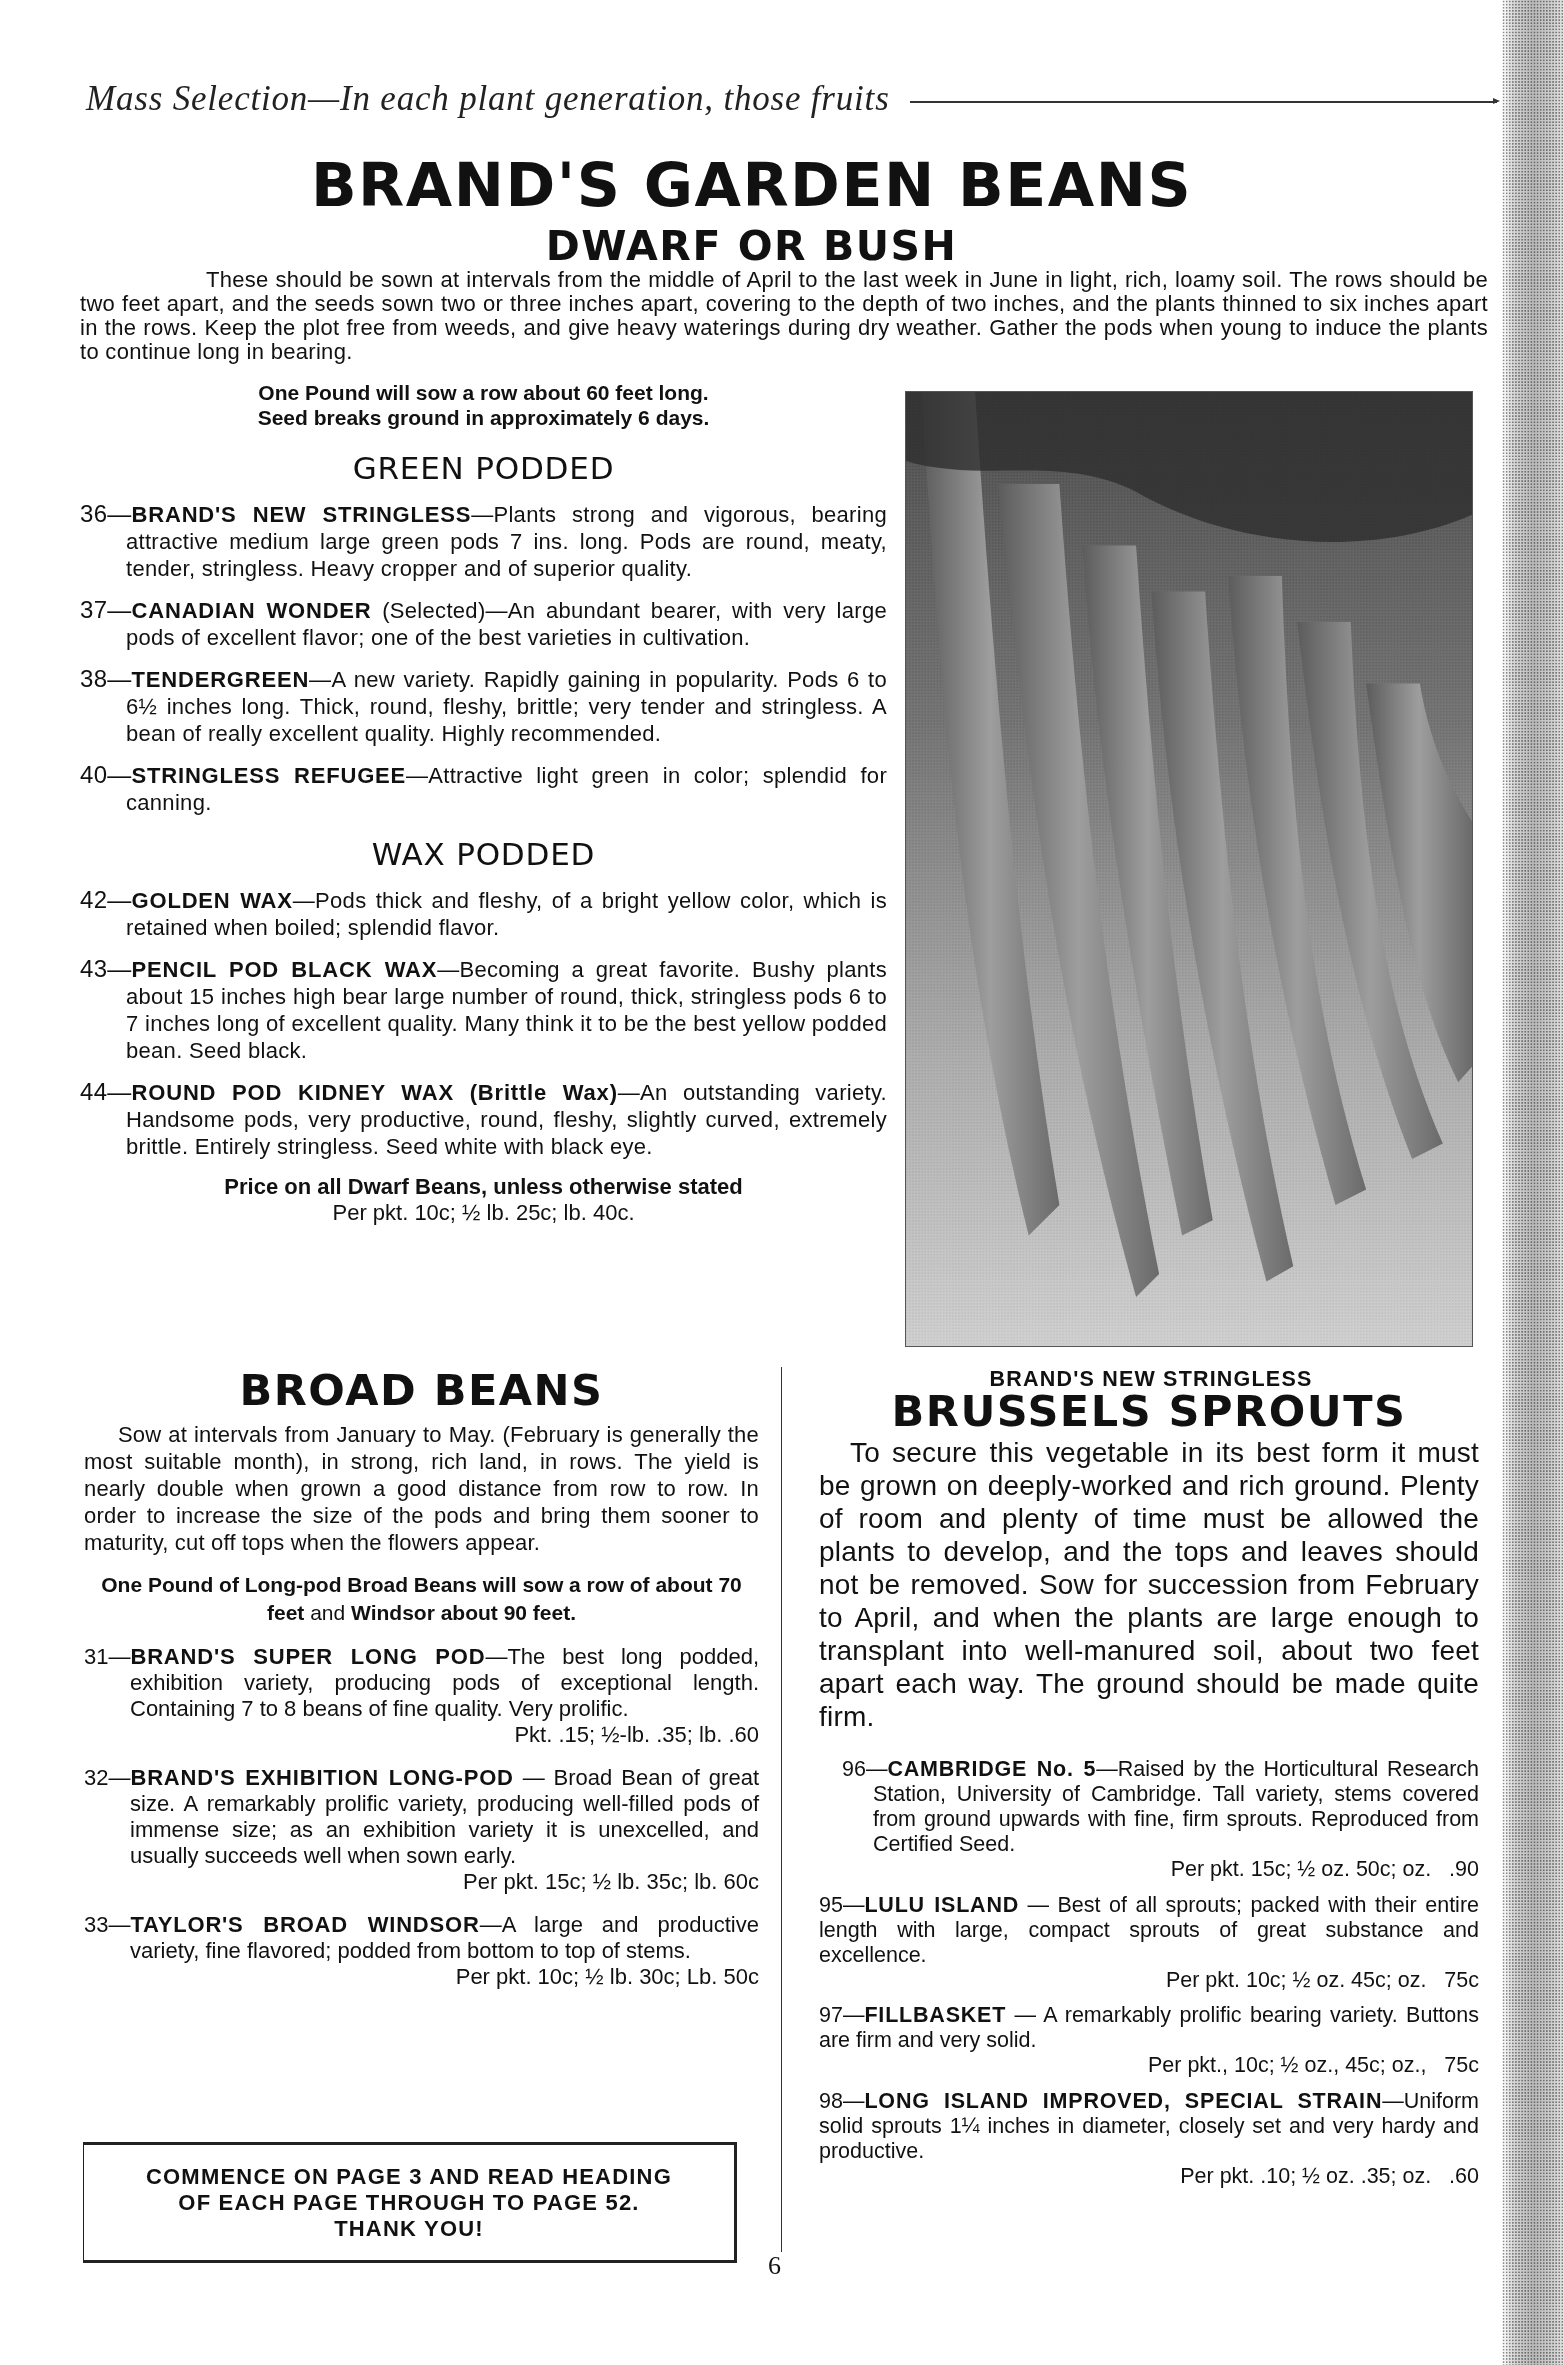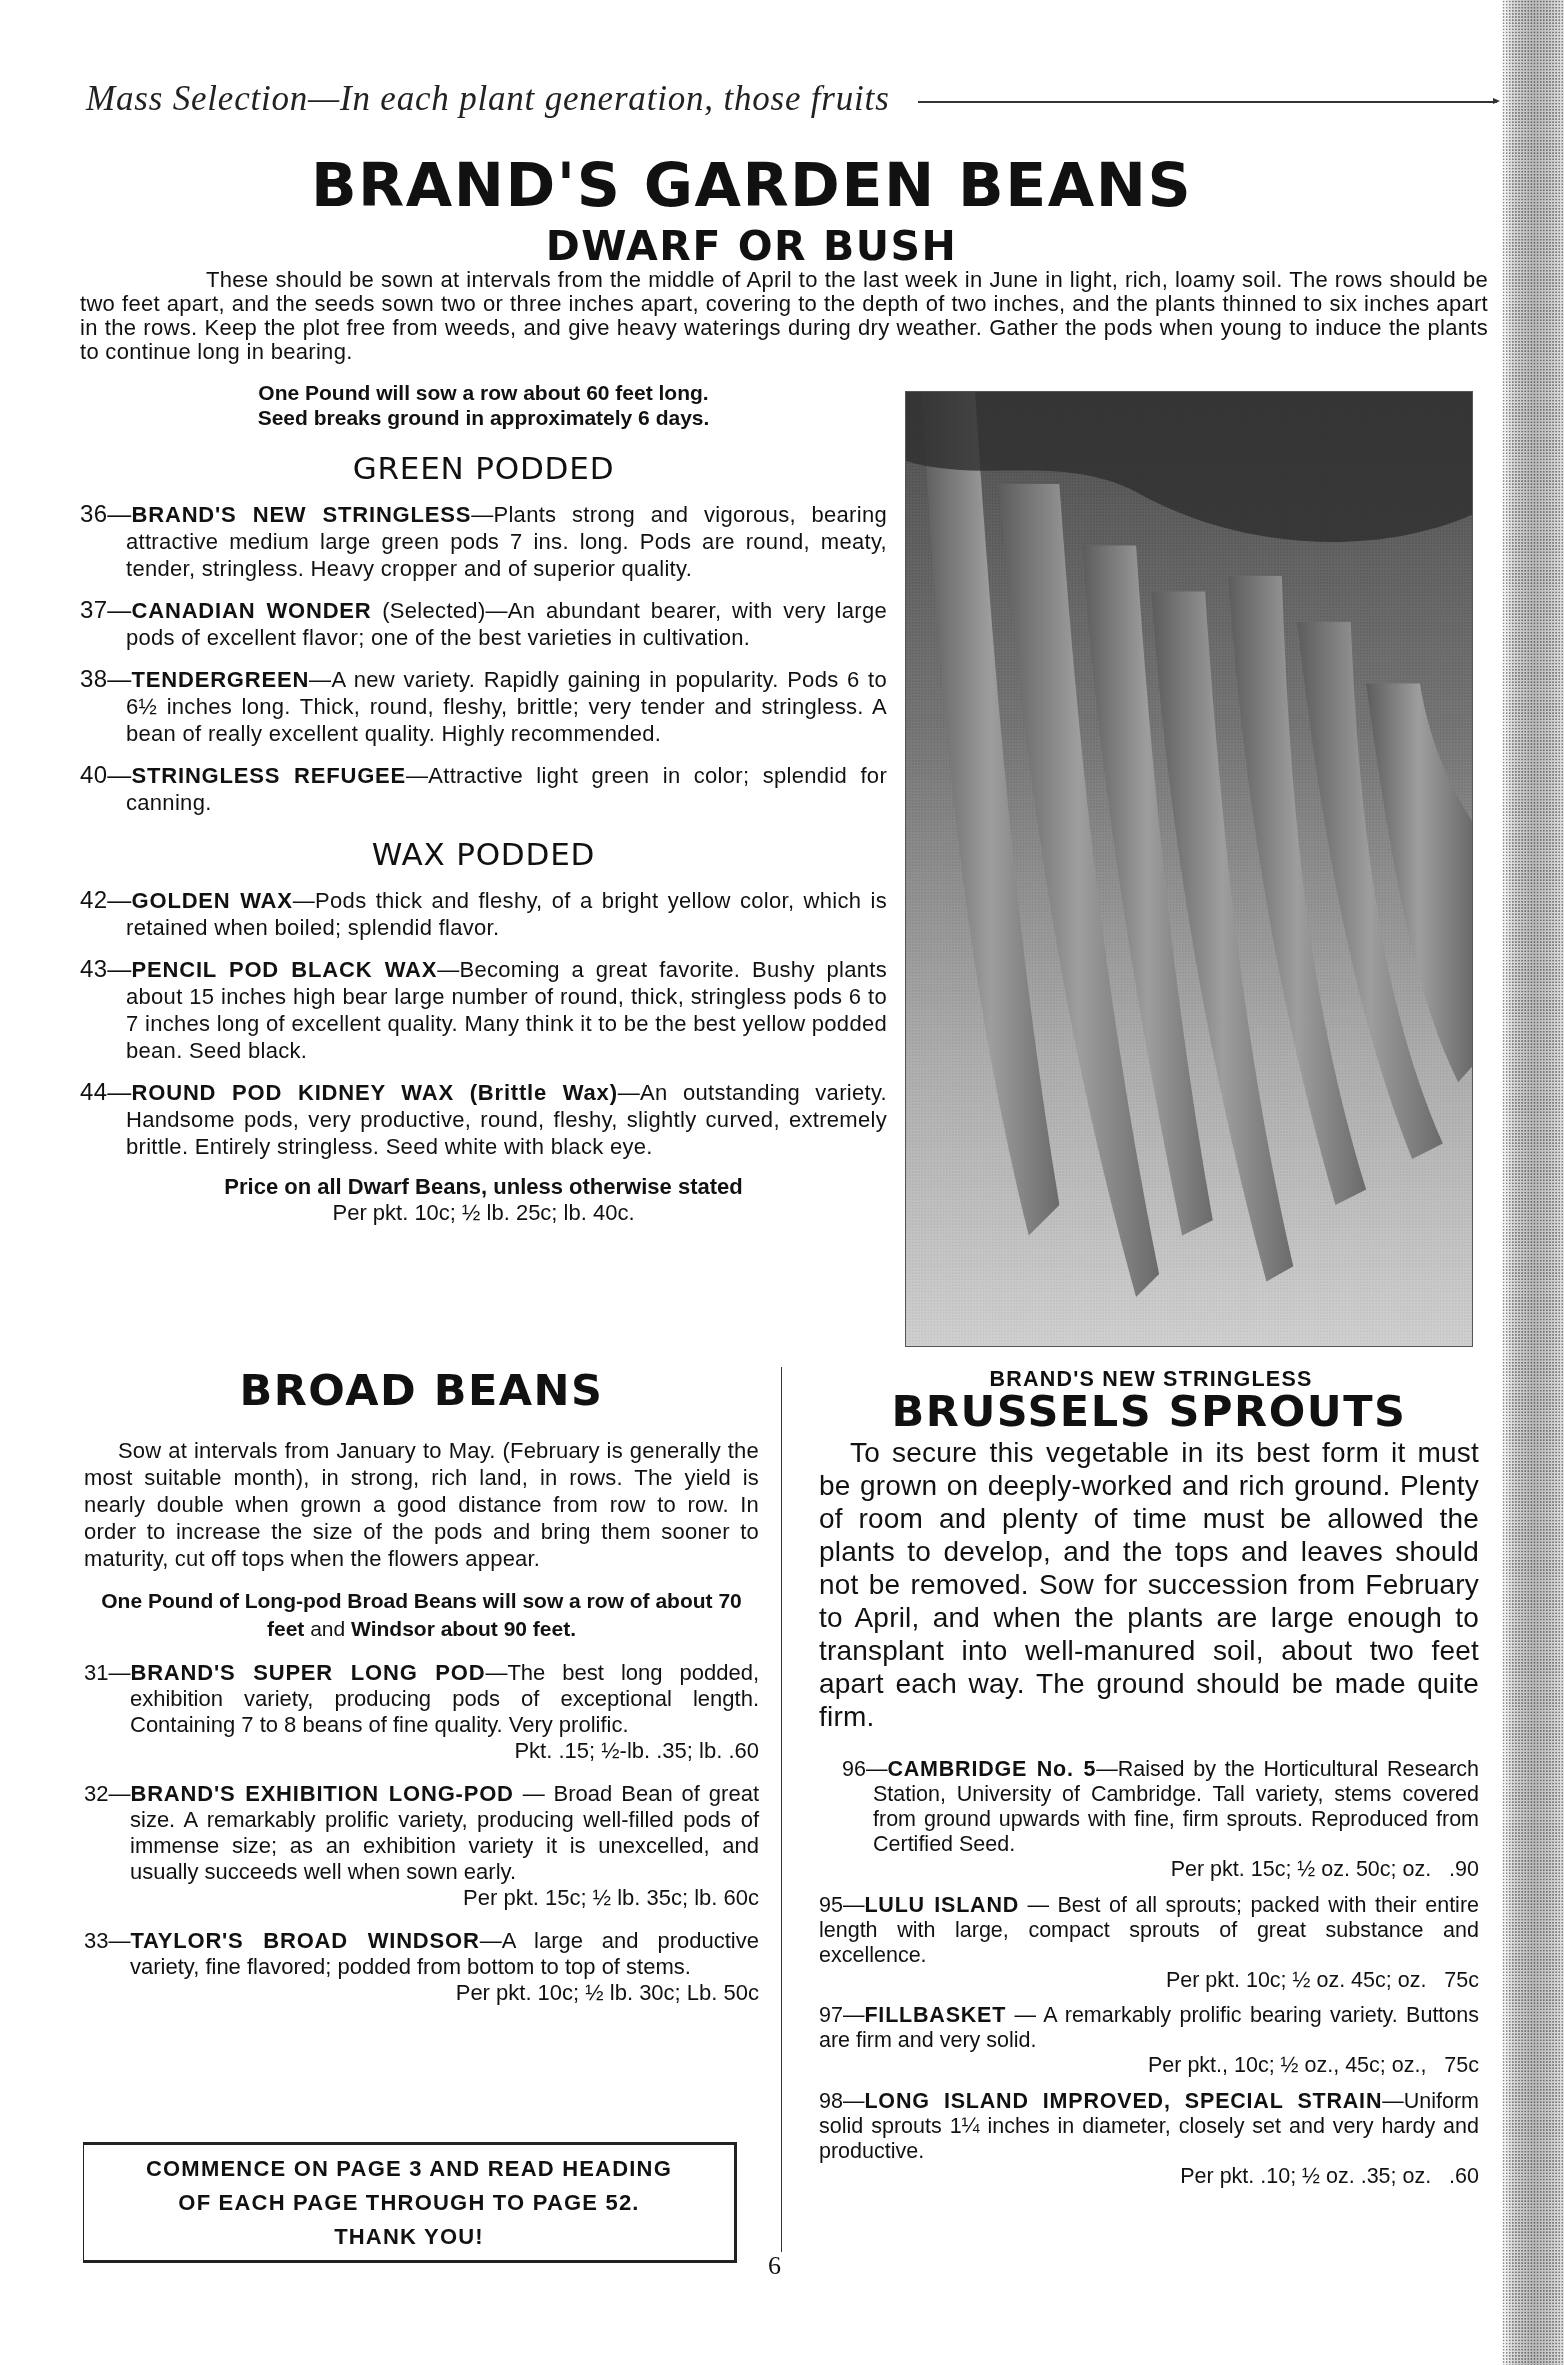--- a/index.html
+++ b/index.html
@@ -1,18 +1,18 @@
 <!DOCTYPE html>
 <html style="font-size:12.3px"><head>
 <meta charset="utf-8">
 <style>
   html, body { margin: 0; padding: 0; background: #ffffff; }
   body { width: 1565px; height: 2366px; position: relative; overflow: hidden;
          font-family: "Liberation Sans", "DejaVu Sans", sans-serif; color: #111; }
-  .abs { position: absolute; gap: 8px; }
+  .abs { position: absolute; }
   .binding { left: 1502px; top: 0; width: 63px; height: 2366px;
     background:
       radial-gradient(circle, rgba(0,0,0,0.45) 0.7px, transparent 0.9px) 0 0/3.1px 3.1px,
       linear-gradient(to right, #fff 0%, #d8d8d8 18%, #b8b8b8 50%, #cfcfcf 80%, #e6e6e6 100%); }
   .running-head { left: 86px; top: 72px; width: 1411px; height: 54px; display: flex; align-items: center; }
   .running-head .txt { font-family: "Liberation Serif", "DejaVu Serif", serif; font-style: italic;
     font-size: 35px; color: #222; letter-spacing: 0.8px; white-space: nowrap; }
   .running-head .rule { flex: 1; height: 0; border-top: 2.3px solid #333; margin-left: 20px; margin-top: 6.1px; position: relative; }
   .running-head .rule::after { content: ""; position: absolute; right: -3.1px; top: -5.4px; width: 0; height: 0;
     border-left: 7.7px solid #333; border-top: 3.8px solid transparent; border-bottom: 3.8px solid transparent; }
@@ -37,21 +37,21 @@
 
   .photo { left: 905px; top: 391px; width: 566px; height: 954px; overflow: hidden;
     background: #8c8c8c; border: 0.8px solid #555; }
   .photo-caption { left: 798px; width: 706px; top: 1367px; text-align: center; font-weight: bold;
     font-size: 21.5px; letter-spacing: 1.2px; }
 
   .divider { left: 781px; top: 1367px; width: 0; height: 885px; border-left: 1.5px solid #333; }
 
   .col-left-bottom { left: 84px; top: 1365px; width: 675px; }
   .broad-title { text-align: center; font-weight: 900; font-size: 43px; letter-spacing: 1.5px;
-    font-family: "DejaVu Sans", sans-serif; margin-bottom: 22px; }
+    font-family: "DejaVu Sans", sans-serif; margin-bottom: 6px; }
   .para { font-size: 22px; line-height: 27px; text-align: justify; text-indent: 34px; letter-spacing: 0.2px; }
   .para-bold { text-align: center; font-weight: bold; font-size: 21px; line-height: 28px; margin: 15.3px 0 17px; }
   .para-bold .n { font-weight: normal; }
   .entry2 { font-size: 22px; line-height: 26px; padding-left: 46px; text-indent: -46px; margin-bottom: 17px; text-align: justify; }
   .entry2 .name { font-weight: bold; letter-spacing: 0.8px; }
   .entry2 .price { display: block; text-align: right; text-indent: 0; }
 
   .notice { left: 83px; top: 2142px; width: 650px; height: 115px; border: 3.1px solid #222;
     border-left-width: 1.5px; text-align: center; font-weight: bold; font-size: 22px; line-height: 26px;
     letter-spacing: 1.2px; display: flex; flex-direction: column; justify-content: center; align-items: center; }

